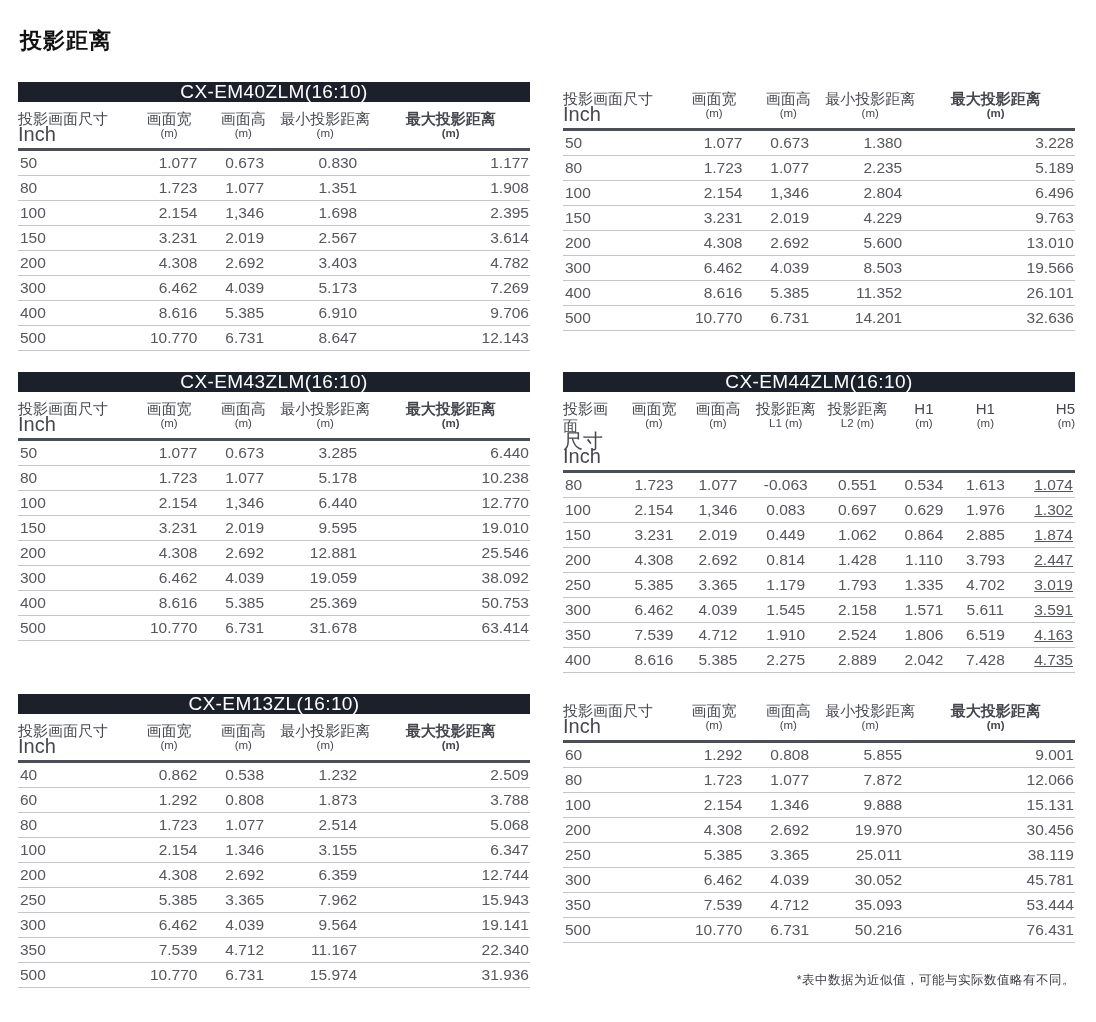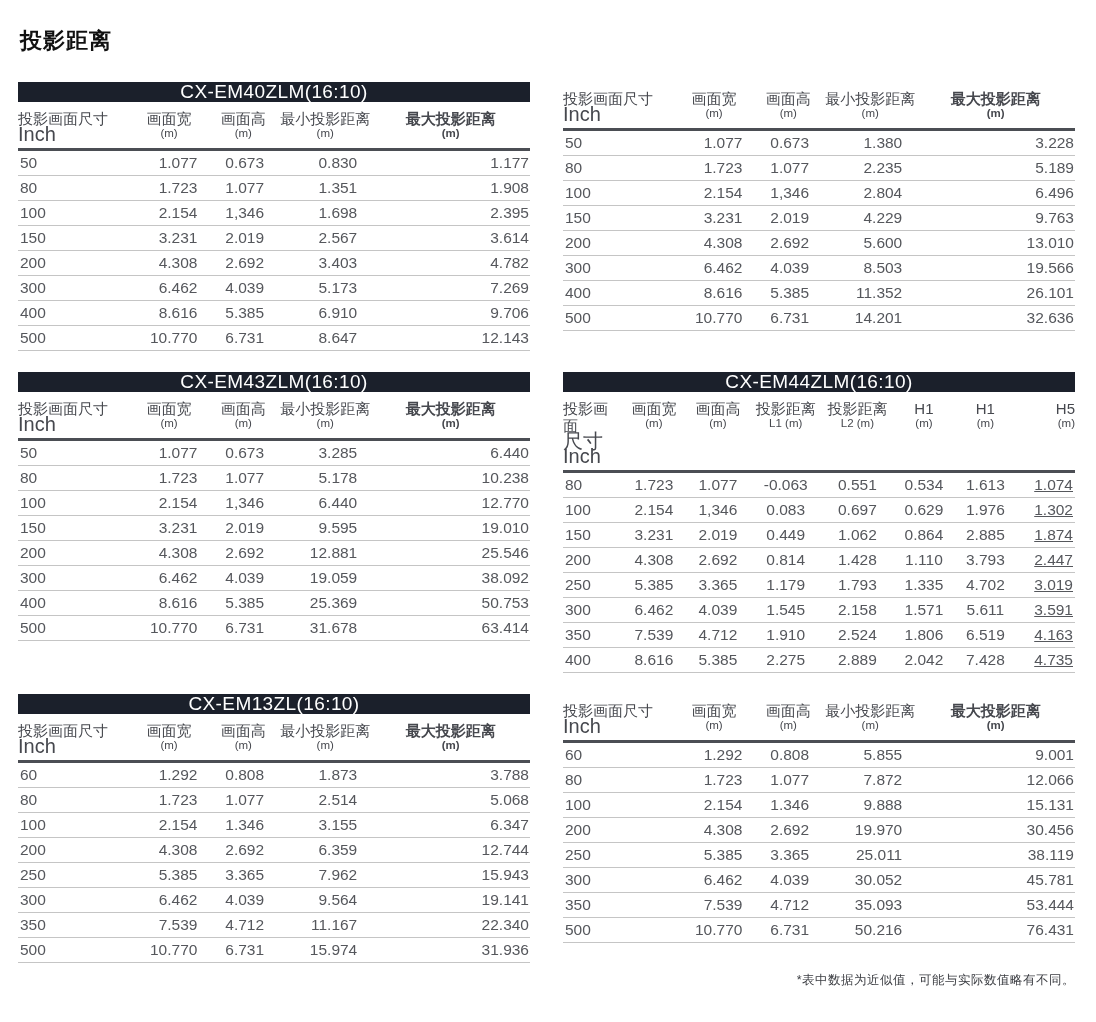--- a/index.html
+++ b/index.html
@@ -494,20 +494,27 @@
                 <div class="th-sub">(m)</div>
               </th>
               <th>
                 <div class="th-main">最大投影距离</div>
                 <div class="th-sub">(m)</div>
               </th>
             </tr>
           </thead>
           <tbody>
             <tr>
+              <td>40</td>
+              <td>0.862</td>
+              <td>0.538</td>
+              <td>1.232</td>
+              <td>2.509</td>
+            </tr>
+            <tr>
               <td>60</td>
               <td>1.292</td>
               <td>0.808</td>
               <td>1.873</td>
               <td>3.788</td>
             </tr>
             <tr>
               <td>80</td>
               <td>1.723</td>
               <td>1.077</td>

